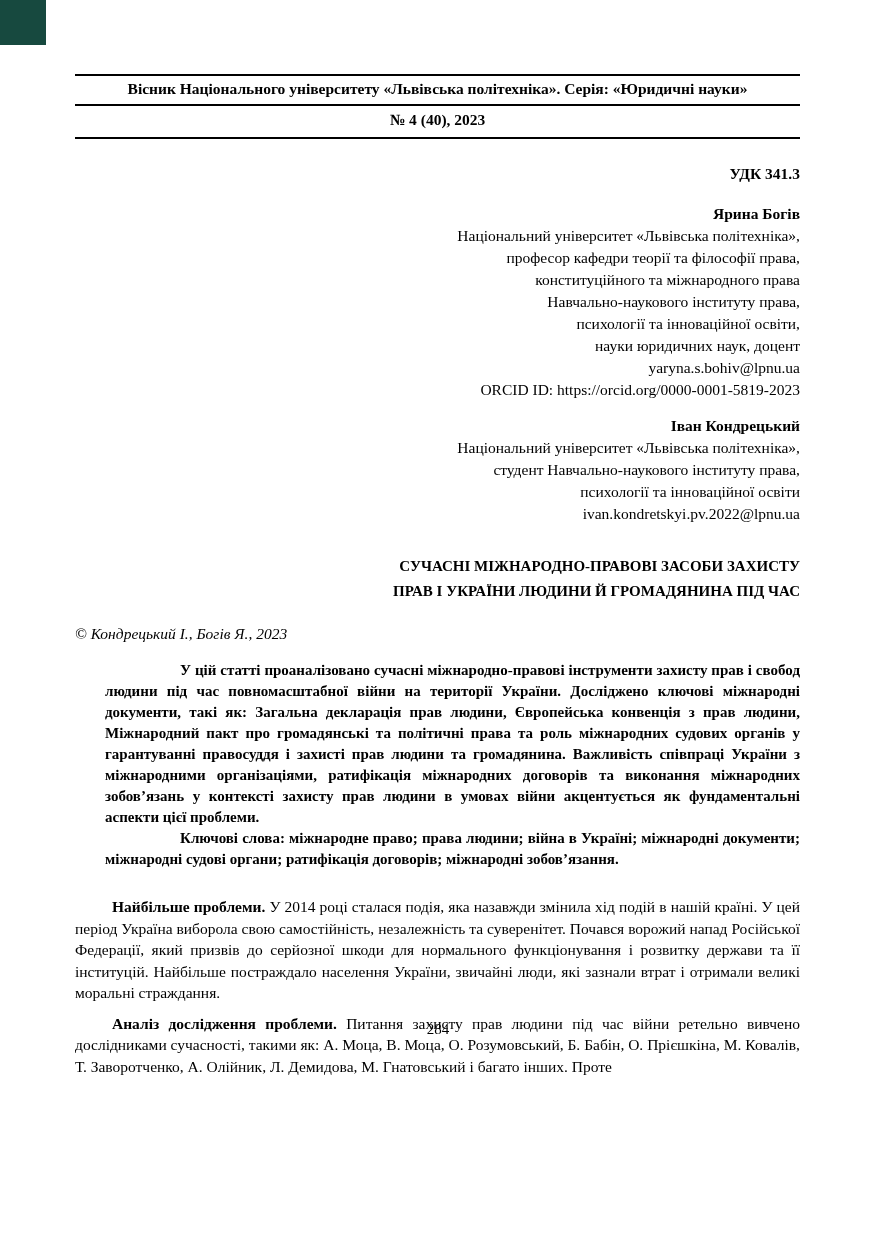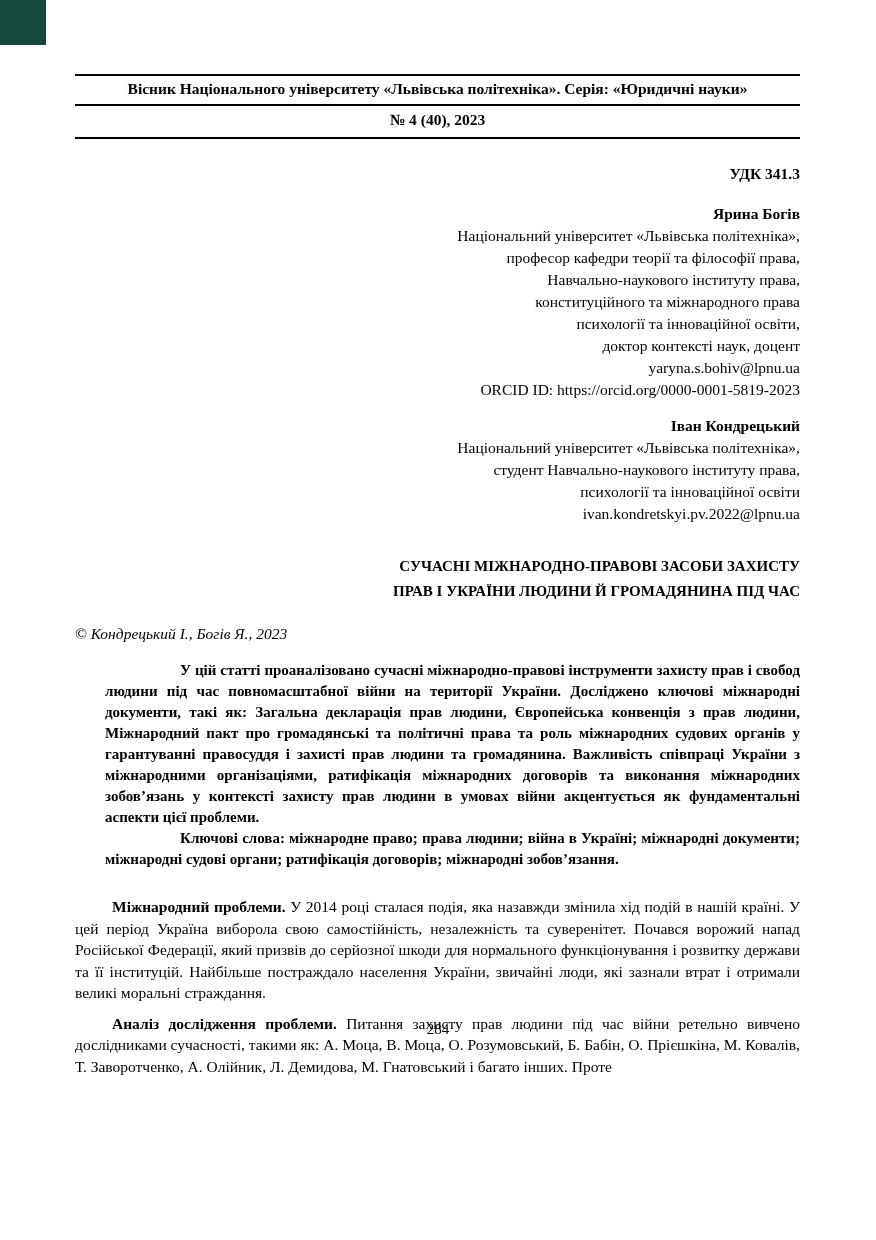--- a/index.html
+++ b/index.html
@@ -56,24 +56,24 @@
       <div class="issue">№ 4 (40), 2023</div>
       <div class="rule"></div>
     </header>
 
     <div class="udc">УДК 341.3</div>
 
     <div class="author-block first">
       <div class="author-name">Ярина Богів</div>
       <div>Національний університет «Львівська політехніка»,</div>
       <div>професор кафедри теорії та філософії права,</div>
+      <div>конституційного та міжнародного права</div>
       <div>Навчально-наукового інституту права,</div>
-      <div>конституційного та міжнародного права</div>
       <div>психології та інноваційної освіти,</div>
-      <div>доктор контексті наук, доцент</div>
+      <div>науки юридичних наук, доцент</div>
       <div>yaryna.s.bohiv@lpnu.ua</div>
       <div>ORCID ID: https://orcid.org/0000-0001-5819-2023</div>
     </div>
 
     <div class="author-block second">
       <div class="author-name">Іван Кондрецький</div>
       <div>Національний університет «Львівська політехніка»,</div>
       <div>студент Навчально-наукового інституту права,</div>
       <div>психології та інноваційної освіти</div>
       <div>ivan.kondretskyi.pv.2022@lpnu.ua</div>
@@ -86,21 +86,21 @@
 
 
     <div class="copyright">© Кондрецький І., Богів Я., 2023</div>
 
     <div class="abstract-block">
       <p>У цій статті проаналізовано сучасні міжнародно-правові інструменти захисту прав і свобод людини під час повномасштабної війни на території України. Досліджено ключові міжнародні документи, такі як: Загальна декларація прав людини, Європейська конвенція з прав людини, Міжнародний пакт про громадянські та політичні права та роль міжнародних судових органів у гарантуванні правосуддя і захисті прав людини та громадянина. Важливість співпраці України з міжнародними організаціями, ратифікація міжнародних договорів та виконання міжнародних зобов’язань у контексті захисту прав людини в умовах війни акцентується як фундаментальні аспекти цієї проблеми.</p>
       <p>Ключові слова: міжнародне право; права людини; війна в Україні; міжнародні документи; міжнародні судові органи; ратифікація договорів; міжнародні зобов’язання.</p>
     </div>
 
     <p class="body-para first-para">
-      <span class="run-in">Міжнародний проблеми.</span>
+      <span class="run-in">Найбільше проблеми.</span>
       <span>У 2014 році сталася подія, яка назавжди змінила хід подій в нашій країні. У цей період Україна виборола свою самостійність, незалежність та суверенітет. Почався ворожий напад Російської Федерації, який призвів до серйозної шкоди для нормального функціонування і розвитку держави та її інституцій. Найбільше постраждало населення України, звичайні люди, які зазнали втрат і отримали великі моральні страждання.</span>
     </p>
 
     <p class="body-para">
       <span class="run-in">Аналіз дослідження проблеми.</span>
       <span>Питання захисту прав людини під час війни ретельно вивчено дослідниками сучасності, такими як: А. Моца, В. Моца, О. Розумовський, Б. Бабін, О. Прієшкіна, М. Ковалів, Т. Заворотченко, А. Олійник, Л. Демидова, М. Гнатовський і багато інших. Проте</span>
     </p>
 
   </div>
 

